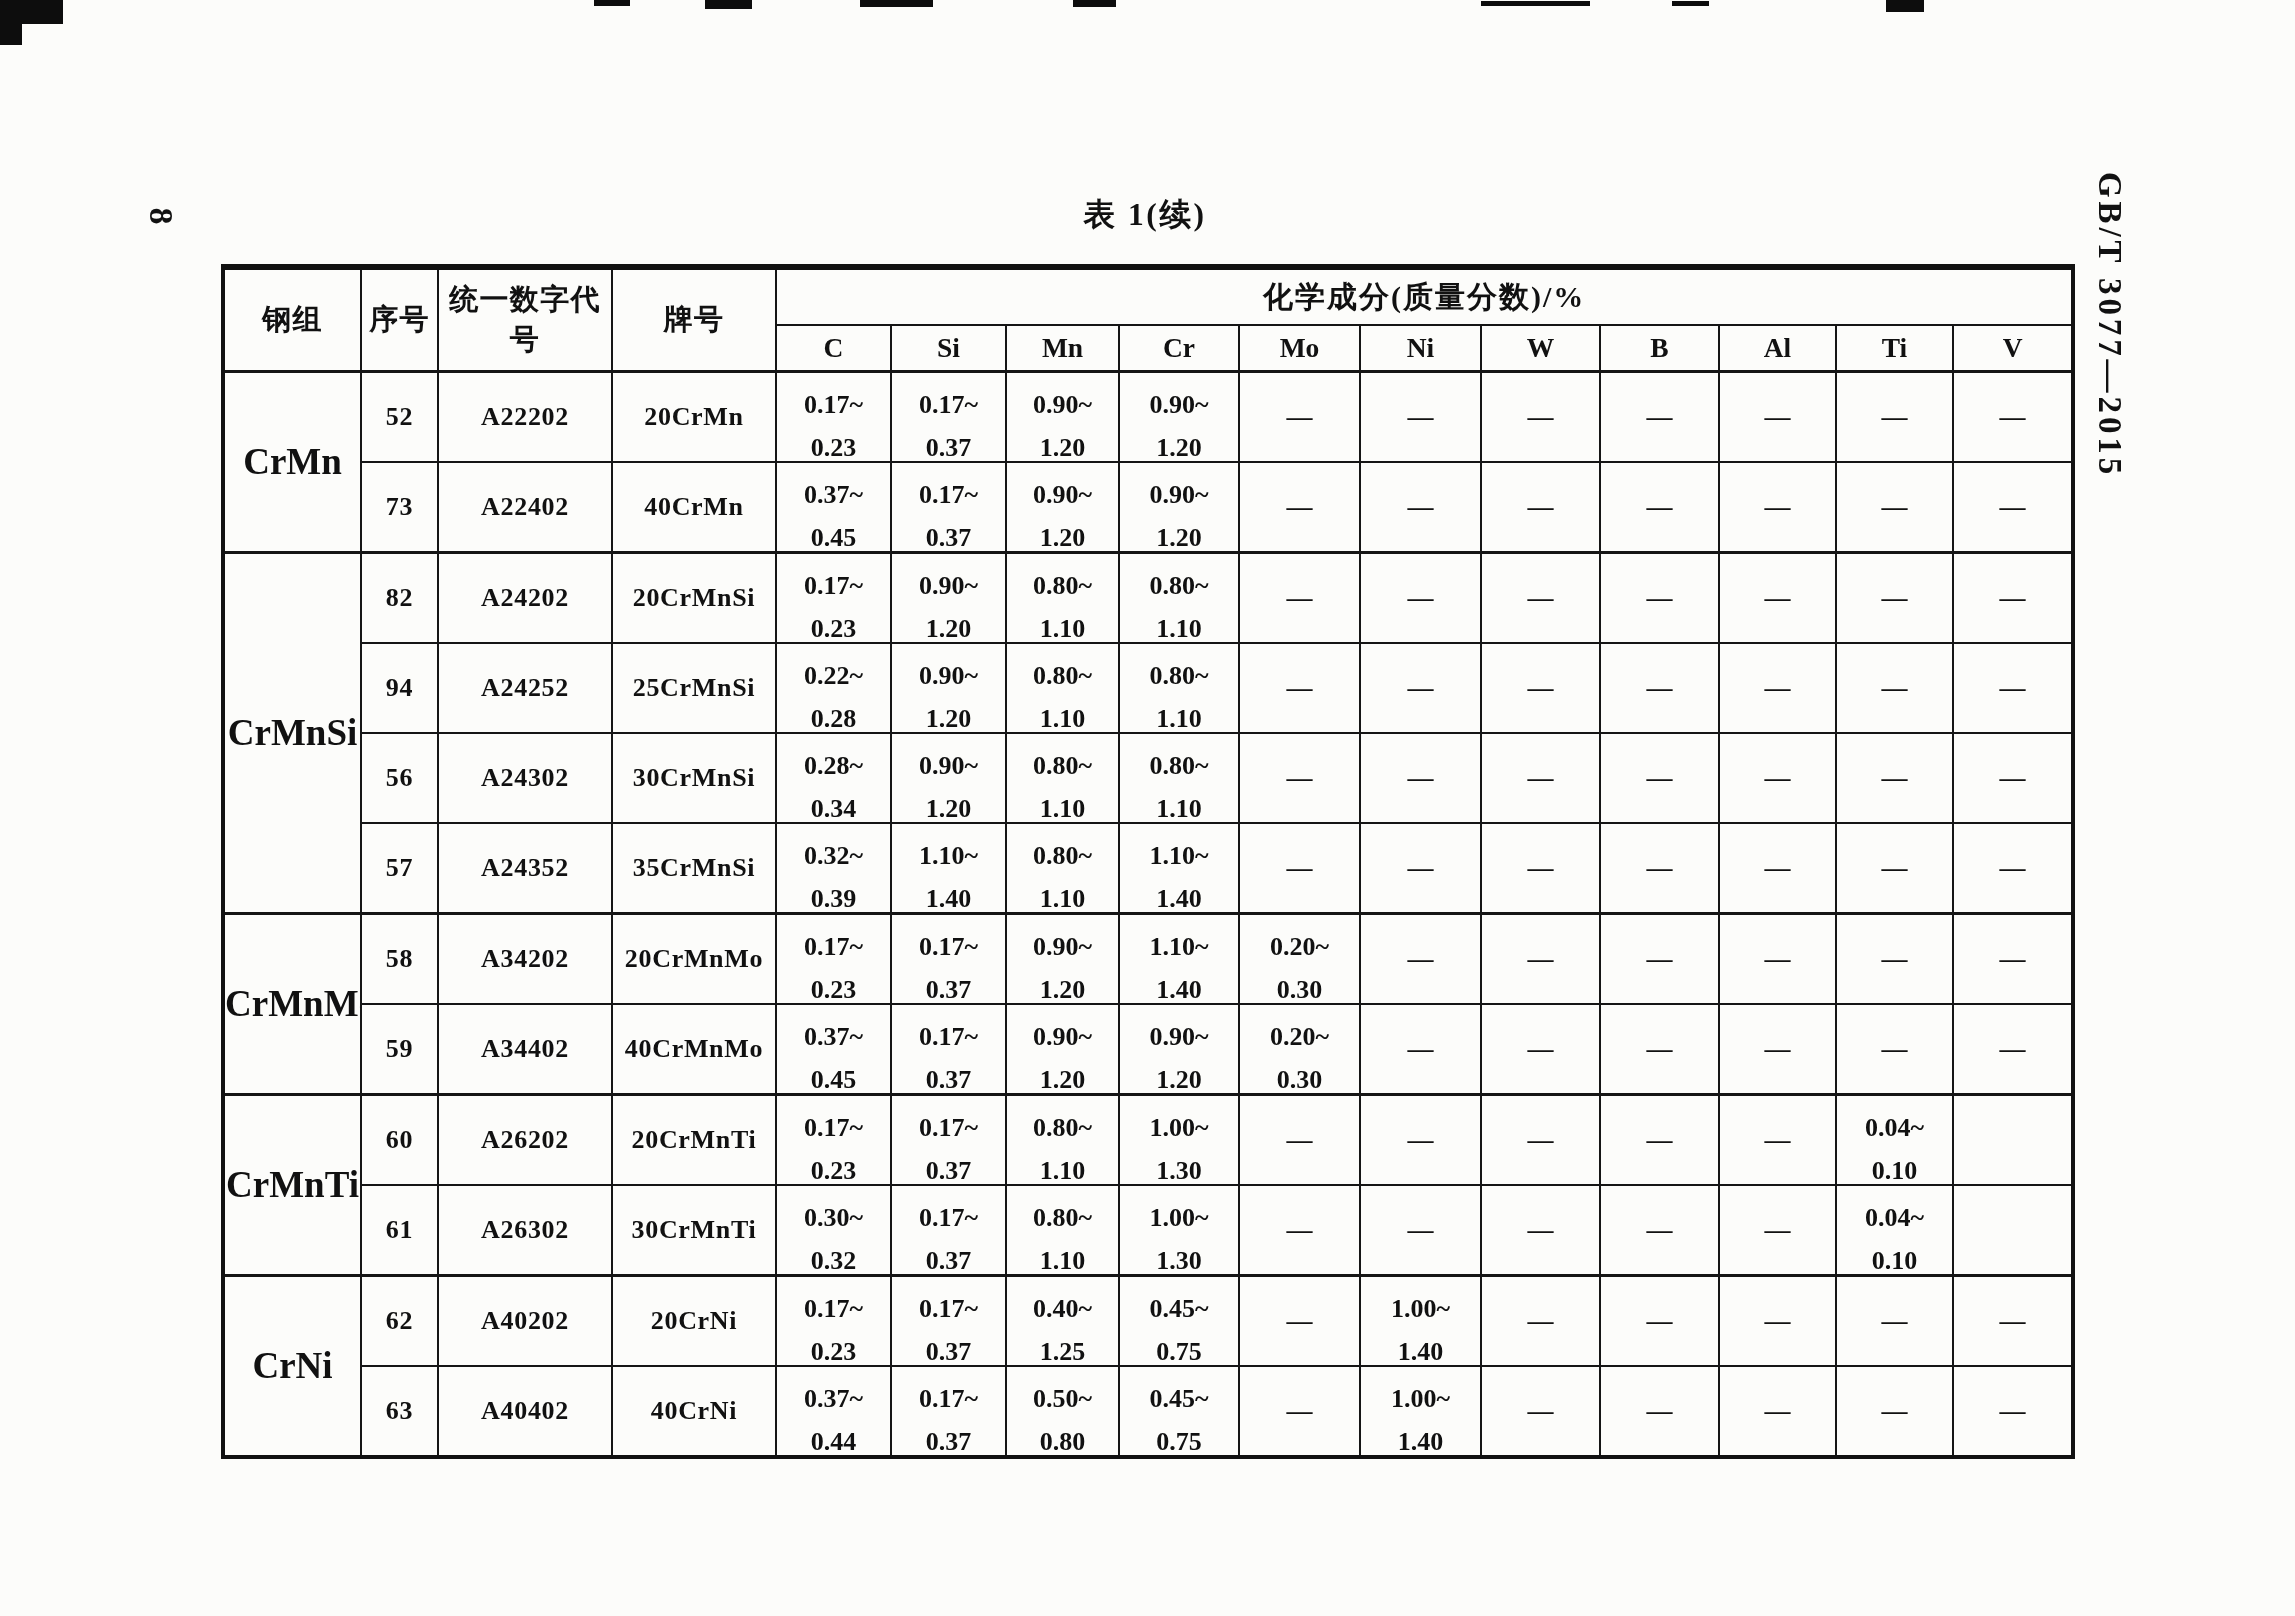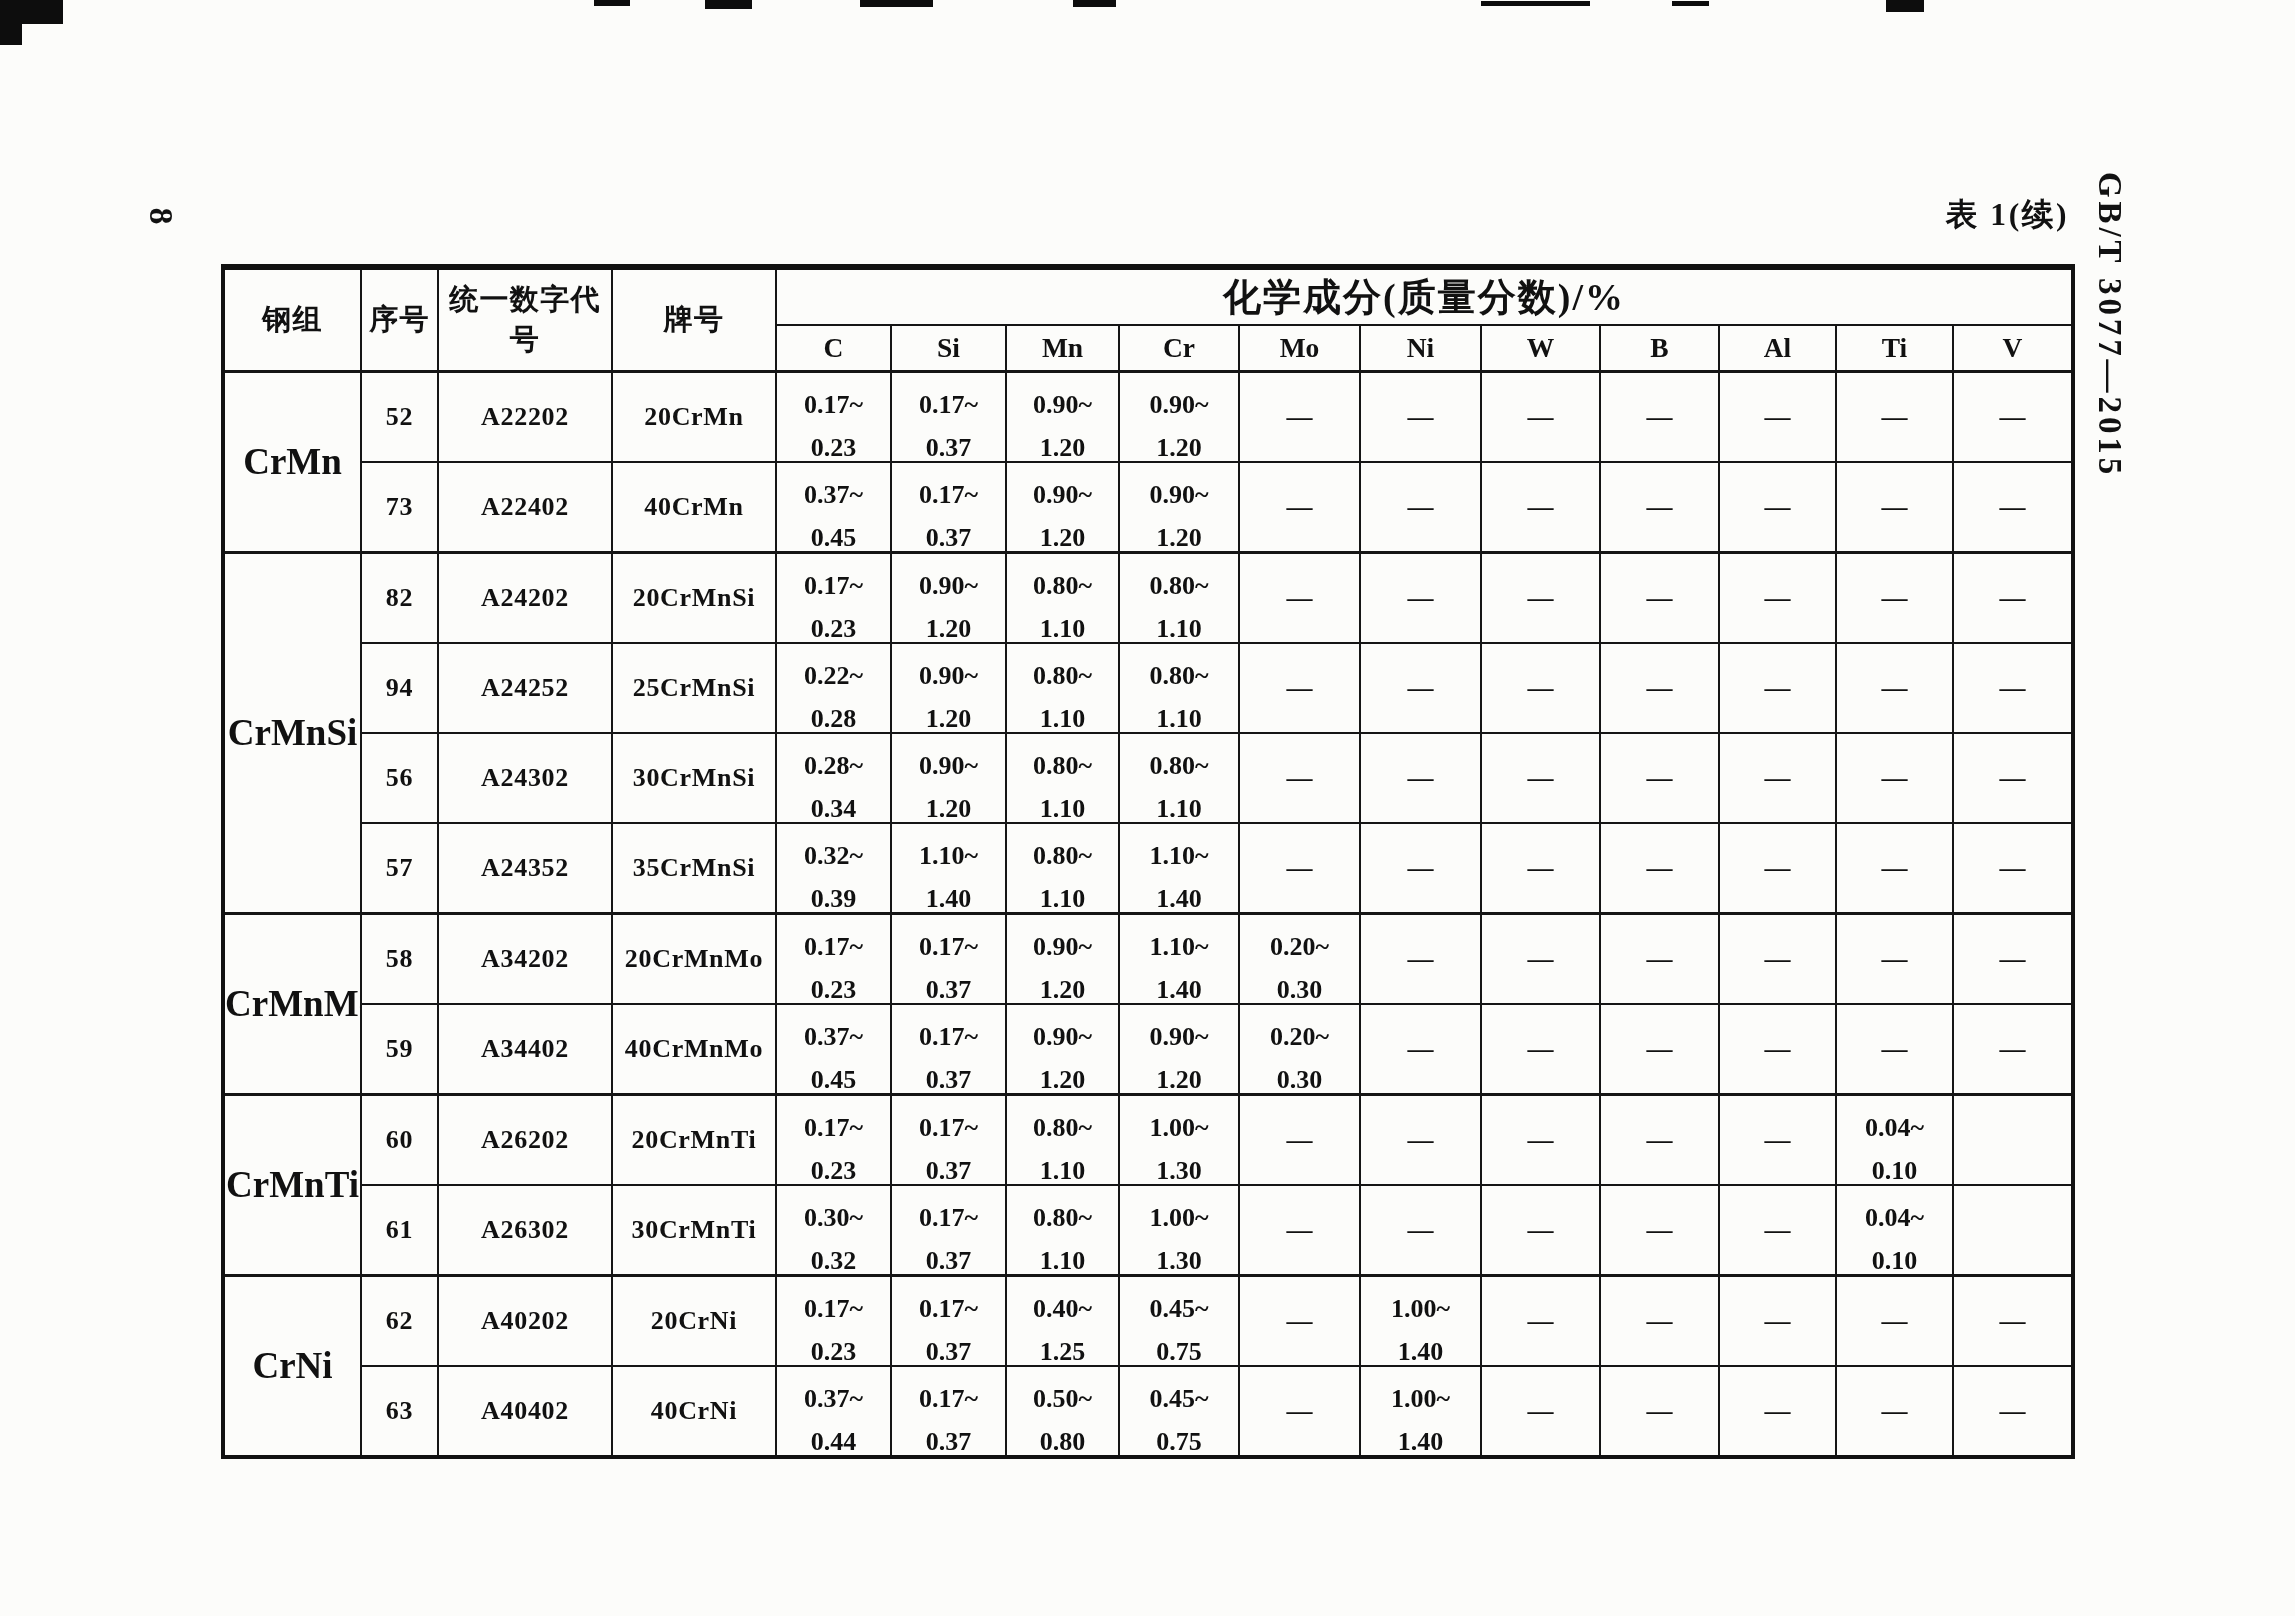--- a/index.html
+++ b/index.html
@@ -27,21 +27,21 @@
   .standard-ref {
     position:absolute; left:2091px; top:172px;
     writing-mode:vertical-rl;
     font-size:33px; font-weight:bold;
     letter-spacing:3.9px;
     white-space:nowrap;
   }
 
   .table-title {
     position:absolute; top:194px; left:221px; width:1848px;
-    text-align:right;
+    text-align:center;
     font-size:31.5px; font-weight:bold;
     letter-spacing:2.6px;
   }
 
   table.comp {
     position:absolute; left:221px; top:264px;
     width:1848px; height:1174px;
     border-collapse:collapse;
     table-layout:fixed;
   }
@@ -49,21 +49,21 @@
     border:2px solid #151515;
     text-align:center; vertical-align:middle;
     font-weight:bold;
     overflow:hidden;
   }
   table.comp { border:4.6px solid #111; border-top-width:6.6px; }
 
   tr.hdr-top { height:58px; }
   tr.hdr-el  { height:46px; }
   th.zh { font-size:29px; letter-spacing:1.3px; }
-  th.comp-h { font-size:38px; letter-spacing:2px; border-bottom-width:2.6px; }
+  th.comp-h { font-size:30px; letter-spacing:2px; border-bottom-width:2.6px; }
   th.el { font-size:27.5px; border-bottom-width:3.3px; }
   th.left-h { border-bottom-width:3.3px; }
 
   tbody td { font-size:26px; height:89px; }
   td.group-cell { font-size:37px; }
   td.no-cell, td.code-cell, td.grade-cell { letter-spacing:0.7px; }
 
   td .l1, td .l2 { line-height:1.0; }
   td .l1 { margin-bottom:17px; }
   td.range-cell { padding-top:19px; }

